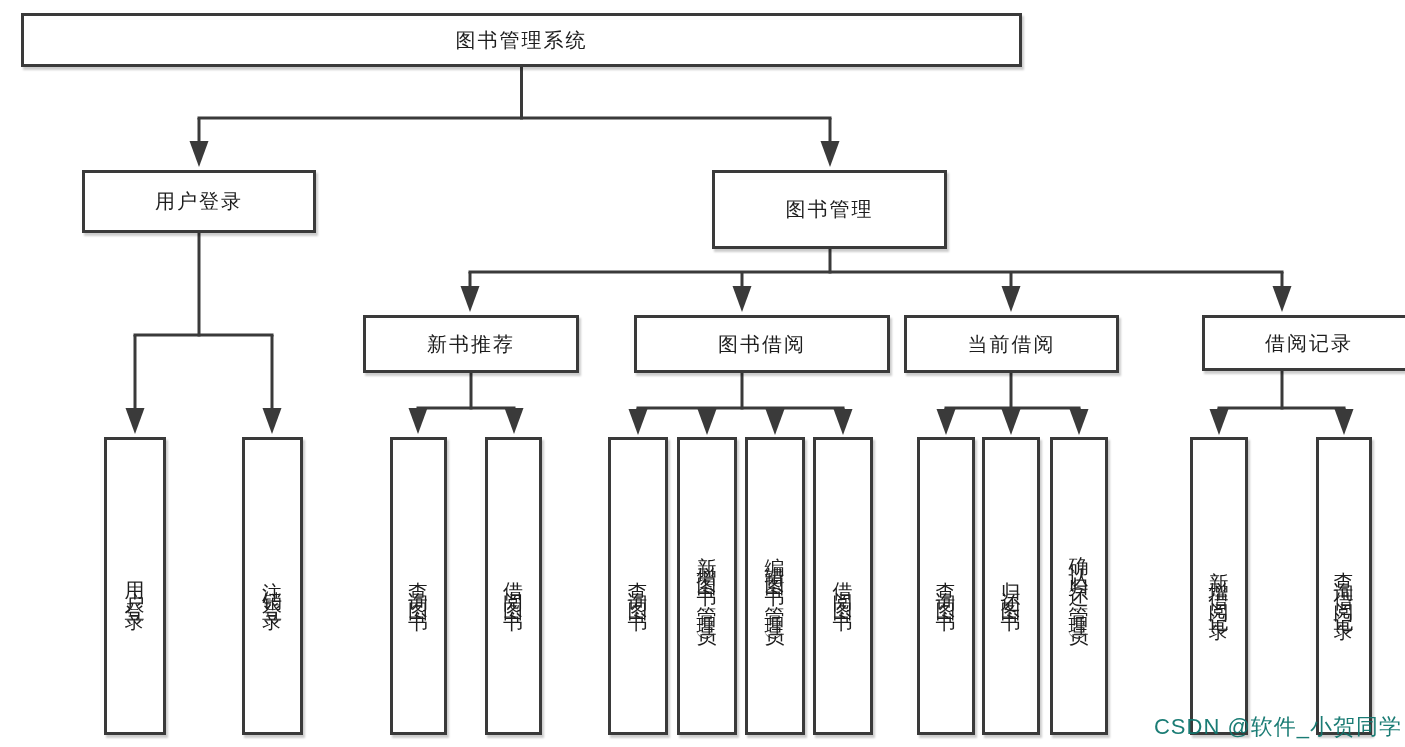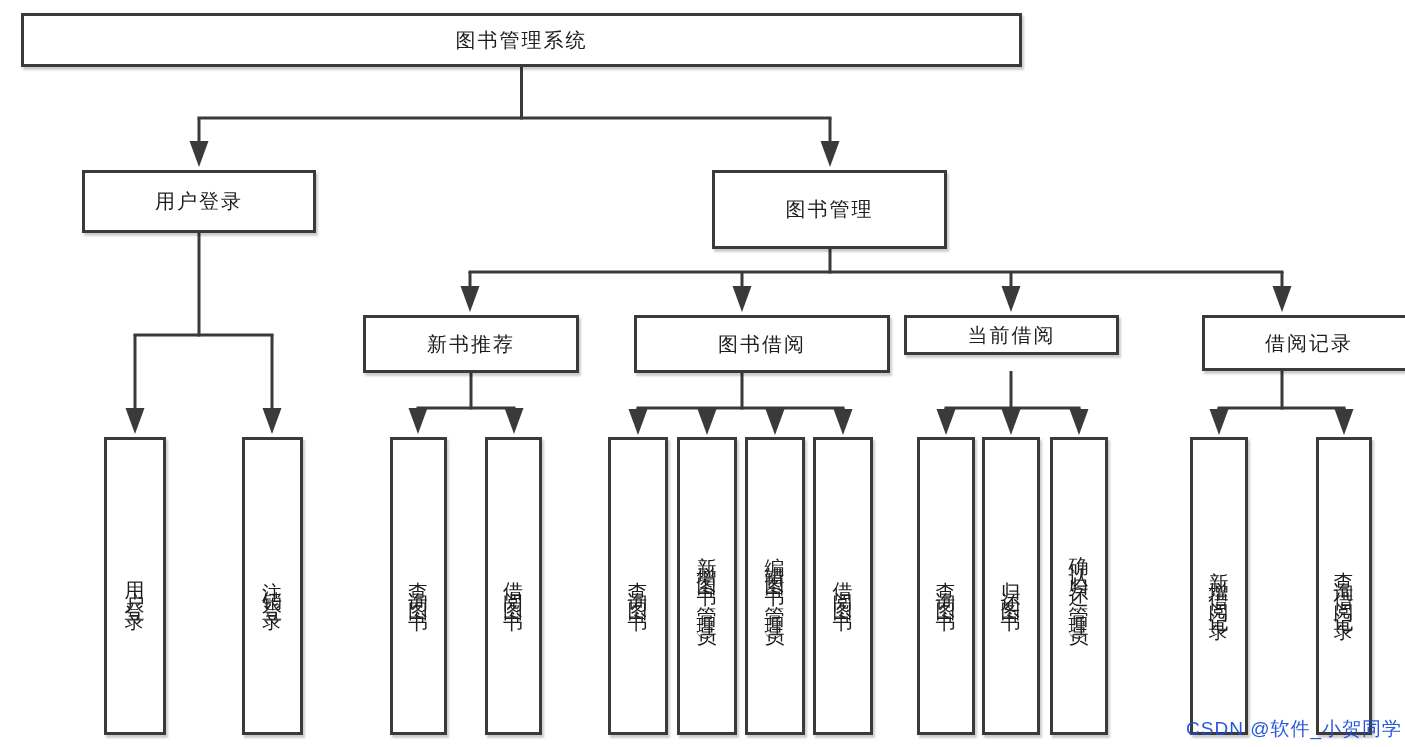--- a/index.html
+++ b/index.html
@@ -18,21 +18,21 @@
     color:#1d1d1d;
   }
   .box.h span { font-size:20px; letter-spacing:2px; white-space:nowrap; }
   .box.v { justify-content:center; }
   .vtext {
     writing-mode:vertical-rl; text-orientation:mixed;
     font-size:20px; line-height:1; letter-spacing:10px; white-space:nowrap;
   }
   .watermark {
     position:absolute; right:3px; bottom:5px;
-    font-size:19px; color:#1d4ed8; letter-spacing:1px;
+    font-size:22px; color:#0f766e; letter-spacing:1px;
     opacity:0.95; z-index:5; white-space:nowrap;
   }
 </style>
 </head>
 <body>
 
 <div class="canvas">
 
   <svg class="connectors" id="connectors" viewBox="0 0 1405 747" xmlns="http://www.w3.org/2000/svg">
       <line x1="521.5" y1="67" x2="521.5" y2="119.5" stroke="#3a3a3a" stroke-width="3"></line>
@@ -99,21 +99,21 @@
   <div class="box h" style="left:712px;top:170px;width:235px;height:79px">
     <span>图书管理</span>
   </div>
 
   <div class="box h" style="left:363px;top:315px;width:216px;height:58px">
     <span>新书推荐</span>
   </div>
   <div class="box h" style="left:634px;top:315px;width:256px;height:58px">
     <span>图书借阅</span>
   </div>
-  <div class="box h" style="left:904px;top:315px;width:215px;height:40px">
+  <div class="box h" style="left:904px;top:315px;width:215px;height:58px">
     <span>当前借阅</span>
   </div>
   <div class="box h" style="left:1202px;top:315px;width:214px;height:56px">
     <span>借阅记录</span>
   </div>
 
   <div class="box v" style="left:104px;top:437px;width:62px;height:298px">
     <span class="vtext">用户登录</span>
   </div>
   <div class="box v" style="left:242px;top:437px;width:61px;height:298px">

